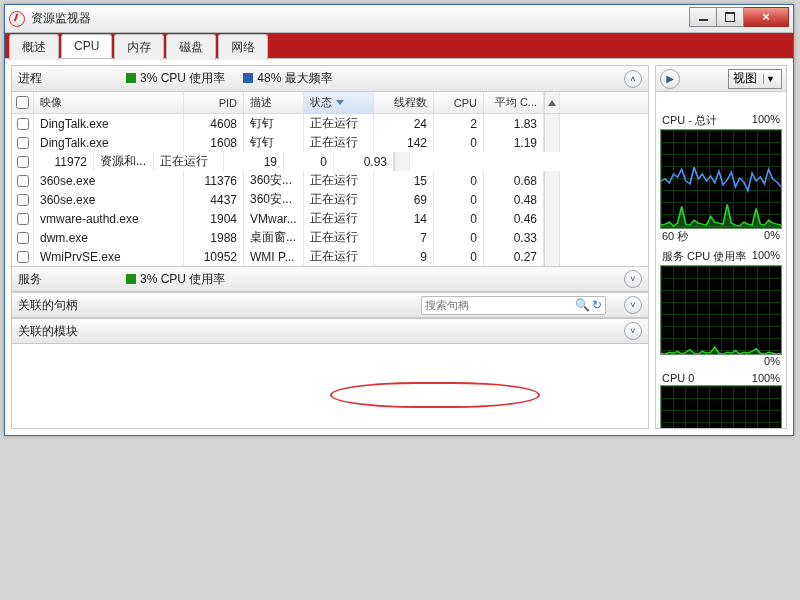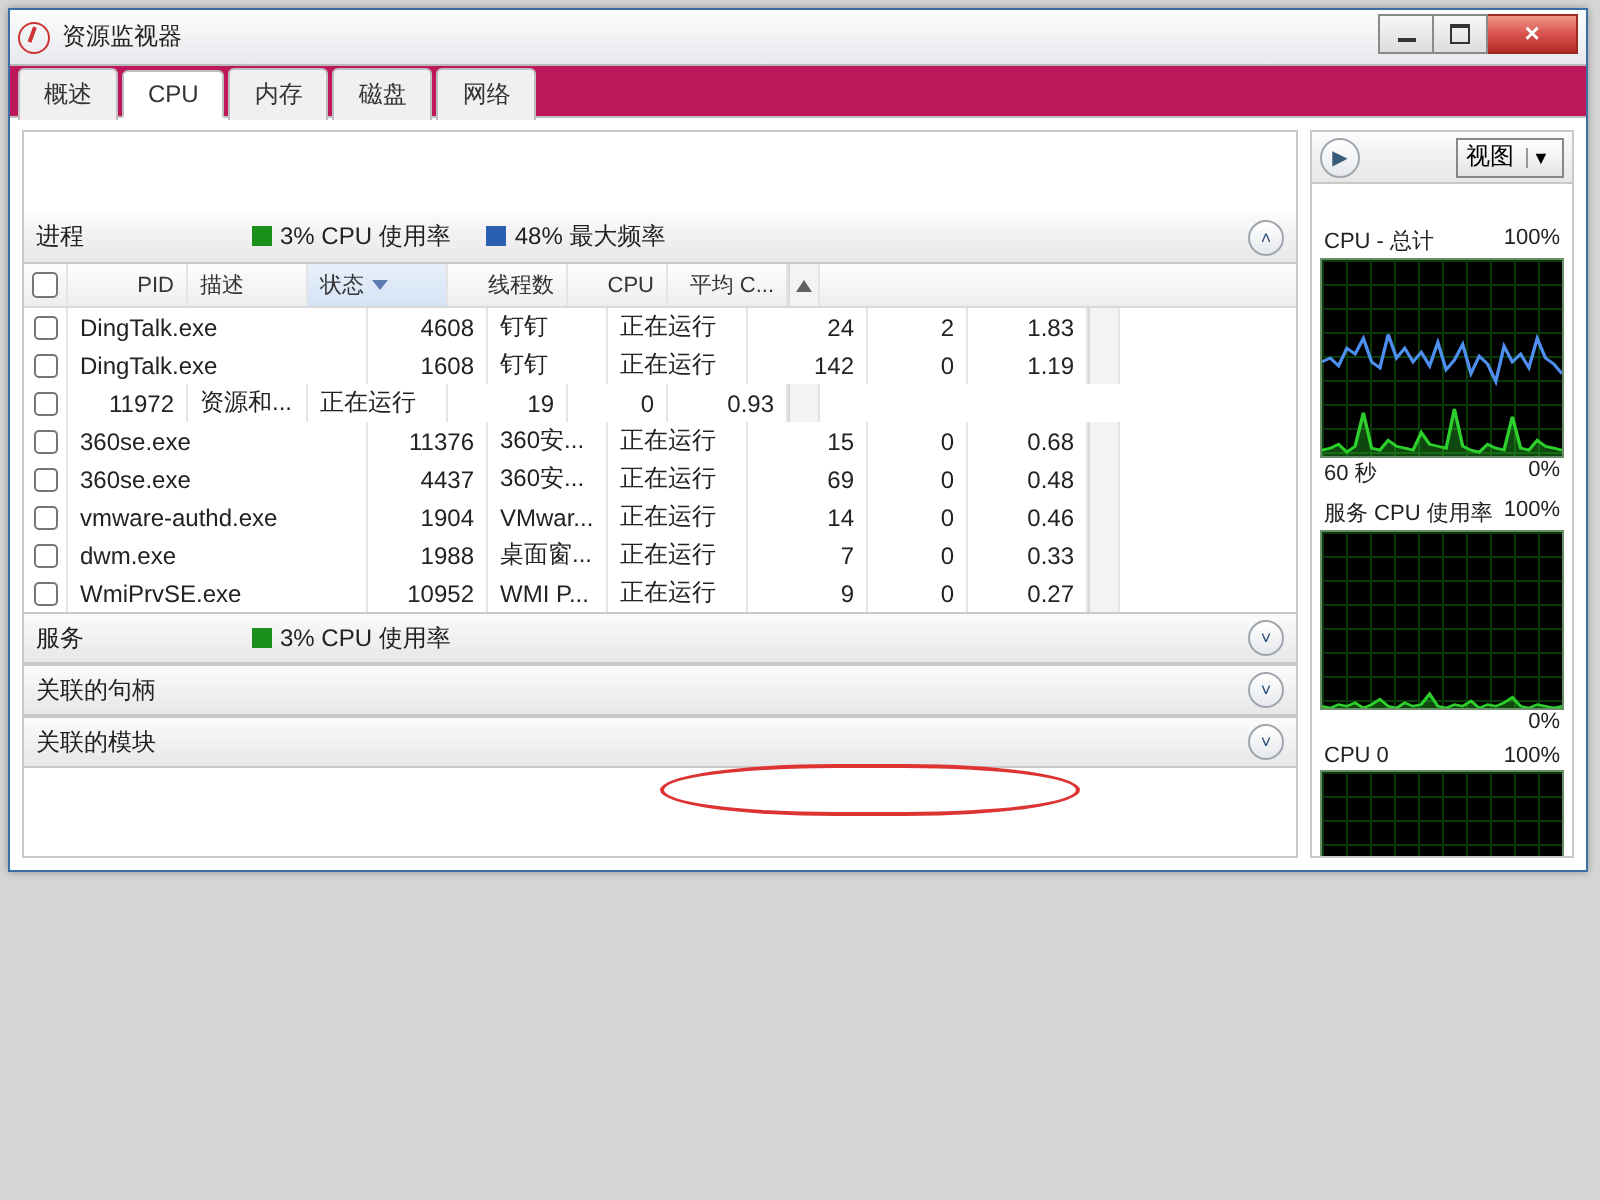--- a/index.html
+++ b/index.html
@@ -10,28 +10,28 @@
   .titlebar .app-icon::after { content:""; position:absolute; left:5px; top:2px; width:4px; height:8px; border-left:2px solid #c33; transform: rotate(20deg);}
   .titlebar .title { font-size: 12px; color:#222; flex:1; }
   .winctl { display:flex; height:20px; margin-top:-4px;}
   .winbtn { width:28px; height:20px; border:1px solid #8a8a8a; background:linear-gradient(#f7f7f7,#dcdcdc); margin-left:-1px; display:flex; align-items:center; justify-content:center; font-size:10px; color:#333;}
   .winbtn.min::before{content:"";width:9px;height:2px;background:#333;margin-top:6px;}
   .winbtn.max{position:relative;}
   .winbtn.max::before{content:"";position:absolute;width:8px;height:7px;border:1px solid #333;border-top-width:2px;}
   .winbtn.close{ background:linear-gradient(#e98,#d9534f,#b52b27); color:#fff; width:46px; border-color:#9b2a22; font-size:13px; font-weight:bold;}
   .menubar { height:22px; display:flex; align-items:center; padding:0 6px; font-size:12px; color:#222; gap:14px; border-bottom:1px solid #ddd; background:#f7f7f7;}
   .menubar span{cursor:default;}
-  .tabs { height:26px; display:flex; align-items:center; padding:0 4px; gap:2px; background:#be185d; border-bottom:1px solid #bfbfbf;}
+  .tabs { height:26px; display:flex; align-items:flex-start; padding:0 4px; gap:2px; background:#b91c1c; border-bottom:1px solid #bfbfbf;}
   .tab { padding:4px 12px; font-size:12px; border:1px solid #bfbfbf; border-bottom:none; background:#f0f0f0; border-radius:3px 3px 0 0; position:relative; top:1px; color:#333;}
   .tab.active { background:#fff; font-weight:normal; border-bottom:1px solid #fff;}
   .content { flex:1; display:flex; padding:6px; gap:6px; background:#fff; overflow:hidden;}
   .main { width:638px; border:1px solid #c9c9c9; display:flex; flex-direction:column; overflow:hidden;}
   .side { flex:1; border:1px solid #c9c9c9; display:flex; flex-direction:column; overflow:hidden; background:#fff;}
   .section-head { height:26px; background:linear-gradient(#fbfbfb,#e7e7e7); border-bottom:1px solid #c9c9c9; border-top:1px solid #c9c9c9; display:flex; align-items:center; padding:0 6px; font-size:12px; color:#222; gap:18px;}
-  .section-head:first-child{border-top:none;margin-top:40px;}
+  .section-head:first-child{border-top:none;}
   .section-head .title{ min-width:90px;}
   .chev { width:18px; height:18px; border:1px solid #9fa6ad; border-radius:50%; background:linear-gradient(#fff,#e6e8ec); display:flex; align-items:center; justify-content:center; font-size:9px; color:#2b4f77; margin-left:auto;}
   .legend-sq { width:10px; height:10px; display:inline-block; margin-right:4px; vertical-align:-1px;}
   .sq-green{background:#1a8f1a;}
   .sq-blue{background:#2a5fb0;}
   .table-wrap { flex:0 0 auto; }
   .thead { display:flex; height:22px; border-bottom:1px solid #d9d9d9; background:linear-gradient(#fdfdfd,#eee); font-size:11px; color:#333;}
   .thead > div, .trow > div { padding:2px 6px; border-right:1px solid #e4e4e4; display:flex; align-items:center; overflow:hidden; white-space:nowrap;}
   .c-chk{width:22px;justify-content:center;}
   .c-img{width:150px;}
@@ -98,20 +98,21 @@
         <span class="title">进程</span>
         <span><span class="legend-sq sq-green"></span><span>3% CPU 使用率</span></span>
         <span><span class="legend-sq sq-blue"></span><span>48% 最大频率</span></span>
         <span class="chev">˄</span>
       </div>
       <div class="table-wrap">
         <div class="thead">
           <div class="c-chk">
               <input type="checkbox" style="">
             </div>
+          <div class="c-img">映像</div>
           <div class="c-pid">PID</div>
           <div class="c-desc">描述</div>
           <div class="c-stat">
               <span>状态</span>
               <span class="sort-tri"></span>
             </div>
           <div class="c-thr">线程数</div>
           <div class="c-cpu">CPU</div>
           <div class="c-avg">平均 C...</div>
           <div class="scroll-spacer">
@@ -226,20 +227,27 @@
       </div>
 
       <div class="section-head">
         <span class="title">服务</span>
         <span><span class="legend-sq sq-green"></span><span>3% CPU 使用率</span></span>
         <span class="chev">˅</span>
       </div>
 
       <div class="section-head">
         <span class="title">关联的句柄</span>
+        <div class="search-wrap">
+          <div class="search-field">
+            <input type="text" placeholder="搜索句柄" style="">
+            <span class="mag">🔍</span>
+            <span class="refresh">↻</span>
+          </div>
+        </div>
         <span class="chev">˅</span>
       </div>
 
       <div class="section-head">
         <span class="title">关联的模块</span>
         <span class="chev">˅</span>
       </div>
 
       <div class="red-oval"></div>
     </div>

